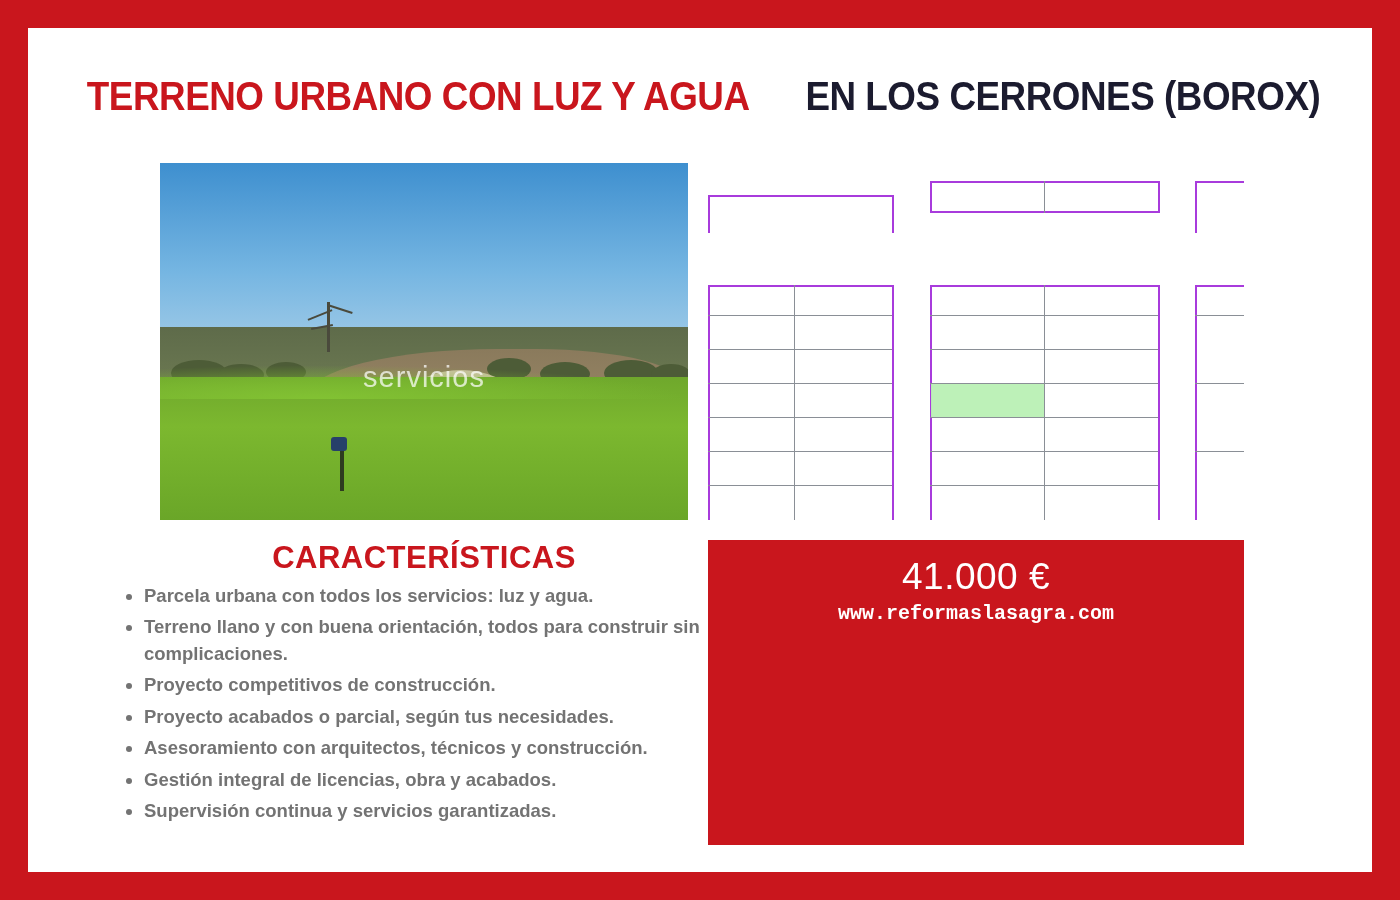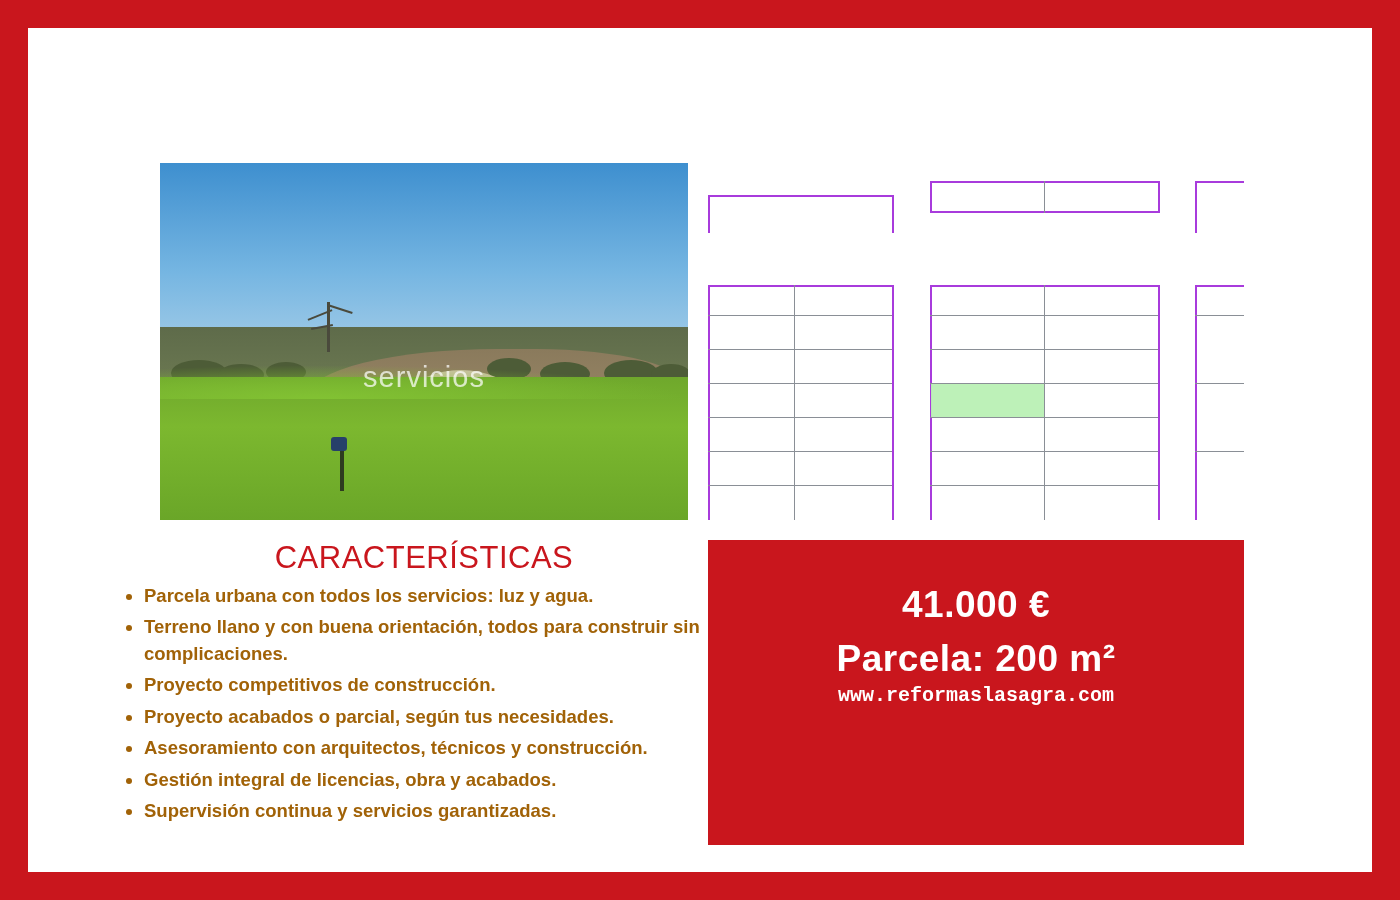--- a/index.html
+++ b/index.html
@@ -146,49 +146,49 @@
   }
 
   
   .feat-title {
     position: absolute;
     left: 132px; top: 512px;
     width: 528px;
     text-align: center;
     color: #c9161d;
     font-size: 31px;
-    font-weight: normal;
+    font-weight: bold;
     letter-spacing: 0.5px;
   }
   .feat-list {
     position: absolute;
     left: 82px; top: 555px;
     width: 600px;
     margin: 0;
     padding: 0 0 0 34px;
-    color: #a16207;
+    color: #737373;
     font-size: 18.5px;
     font-weight: bold;
     line-height: 1.43;
   }
   .feat-list li { margin-bottom: 5px; }
 
   
   .price-panel {
     position: absolute;
     left: 680px; top: 512px;
     width: 536px; height: 305px;
     background: #c9161d;
     color: #ffffff;
     text-align: center;
   }
   .price-line {
     font-size: 37px;
-    font-weight: bold;
-    margin-top: 44px;
+    font-weight: normal;
+    margin-top: 16px;
     letter-spacing: 0.5px;
   }
   .parcel-line {
     font-size: 37px;
     font-weight: bold;
     margin-top: 12px;
     letter-spacing: 0.5px;
   }
   .contact-line {
     font-size: 23px;
@@ -201,20 +201,24 @@
     margin-top: 4px;
     font-family: Liberation Mono, monospace;
   }
 </style>
 </head>
 <body>
 
 <div id="page">
   <div id="inner">
 
+    <div class="title-wrap">
+      <span class="title-red">TERRENO URBANO CON LUZ Y AGUA</span>
+      <span class="title-dark">EN LOS CERRONES (BOROX)</span>
+    </div>
 
     <div class="photo">
       <div class="sky"></div>
       <div class="hill-far"></div>
       <div class="dirt"></div>
       <div class="bushes">
         <div class="bush" style="left:2%;top:18px;width:56px;height:26px;"></div>
         <div class="bush" style="left:11%;top:22px;width:46px;height:22px;"></div>
         <div class="bush" style="left:20%;top:20px;width:40px;height:20px;"></div>
         <div class="bush" style="left:62%;top:16px;width:44px;height:22px;"></div>
@@ -290,18 +294,17 @@
       <li>Terreno llano y con buena orientación, todos para construir sin complicaciones.</li>
       <li> Proyecto competitivos de construcción.</li>
       <li> Proyecto acabados o parcial, según tus necesidades.</li>
       <li> Asesoramiento con arquitectos, técnicos y construcción.</li>
       <li> Gestión integral de licencias, obra y acabados.</li>
       <li> Supervisión continua y servicios garantizadas.</li>
     </ul>
 
     <div class="price-panel">
       <div class="price-line">41.000 €</div>
-      <div class="parcel-line">Parcela: 200 m²</div>
       <div class="contact-url">www.reformaslasagra.com</div>
     </div>
 
   </div>
 </div>
 
 </body></html>

